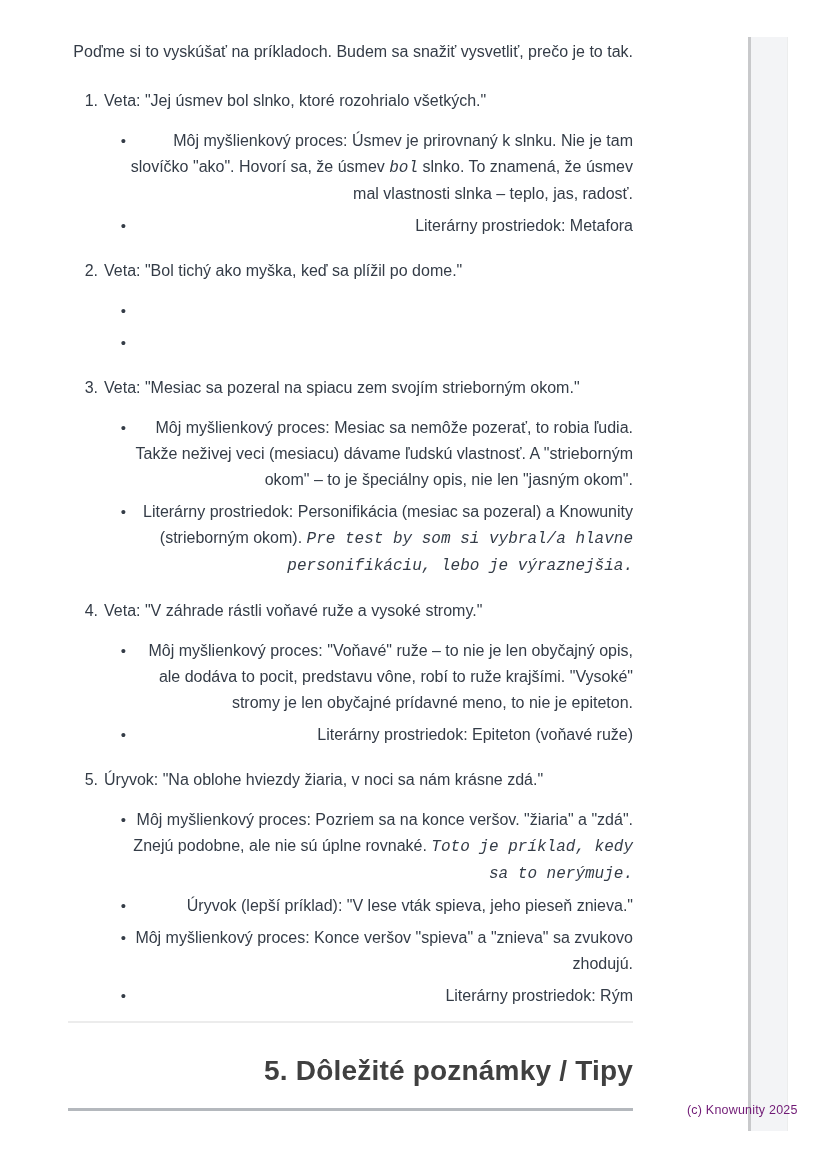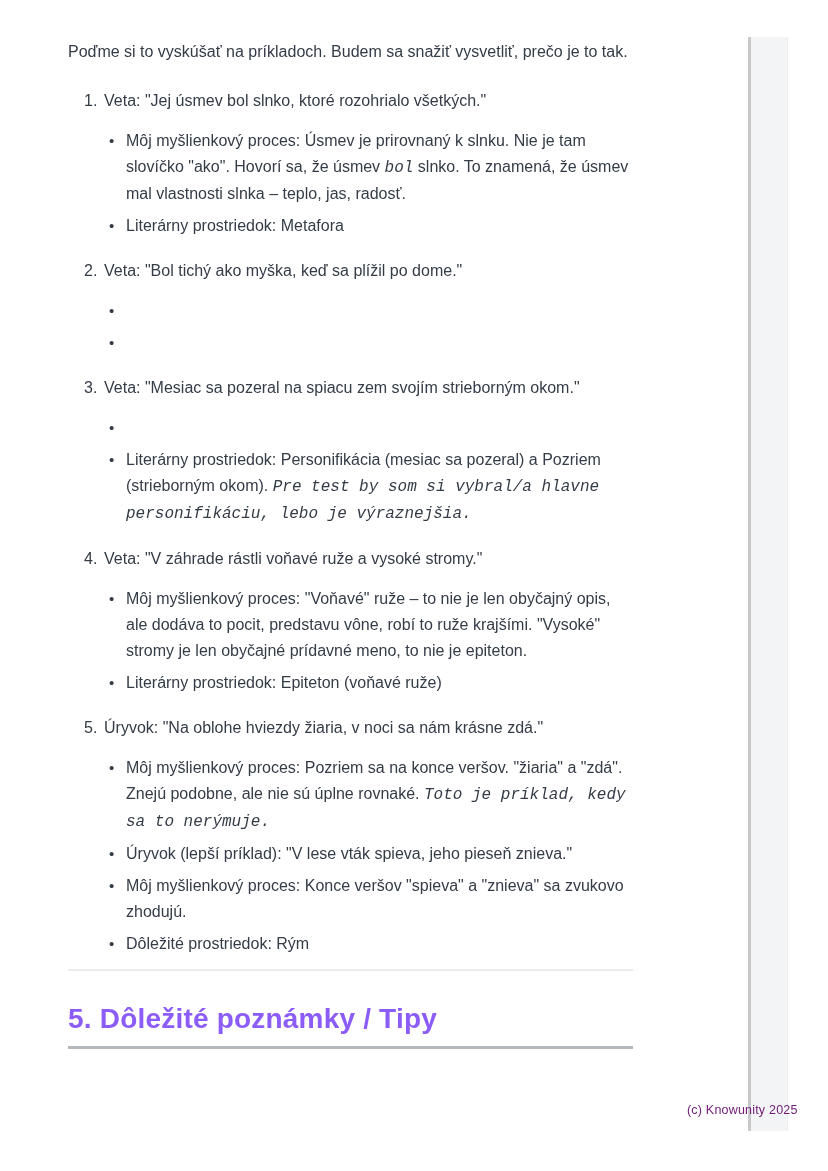--- a/index.html
+++ b/index.html
@@ -12,20 +12,21 @@
     font-family: "Liberation Sans", "DejaVu Sans", sans-serif;
     color: #343c47;
   }
   .viewport { position: relative; width: 828px; height: 1171px; background: #ffffff; }
 
   .page {
     position: absolute;
     left: 68px;
     top: 39px;
     width: 565px;
+    text-align: right;
   }
 
   .intro {
     margin: 0 0 23px 0;
     font-size: 16px;
     line-height: 26px;
   }
 
   .items { margin: 0; padding: 0; }
 
@@ -61,22 +62,22 @@
     border: 0;
     border-top: 2px solid #ececec;
     margin: 12px 0 0 0;
   }
 
   .section-heading {
     margin: 30px 0 0 0;
     font-size: 28px;
     line-height: 36px;
     font-weight: 700;
-    color: #8b5cf6;
-    padding-bottom: 9px;
+    color: #404040;
+    padding-bottom: 19px;
     border-bottom: 3px solid #b4b8bd;
     letter-spacing: 0.2px;
   }
 
   .scroll-strip {
     position: absolute;
     left: 748px;
     top: 37px;
     width: 36px;
     height: 1094px;
@@ -137,24 +138,25 @@
           </ul>
         </div>
         <div class="item">
           <div class="lead-row">
             <span class="num">3.</span>
             <p class="lead"><span class="b">Veta:</span><span> "Mesiac sa pozeral na spiacu zem svojím strieborným okom."</span></p>
           </div>
           <ul class="bullets">
             <li class="bullet">
               <span class="bdot">•</span>
-            </li>
-            <li class="bullet">
-              <span class="bdot">•</span>
-              <span class="btext"><span class="b">Literárny prostriedok: Personifikácia</span><span> (mesiac sa pozeral) a </span><span class="b">Pozriem</span><span> (strieborným okom). </span><span class="i">Pre test by som si vybral/a hlavne personifikáciu, lebo je výraznejšia.</span></span>
+              <span class="btext"><span class="b">Môj myšlienkový proces:</span><span> Mesiac sa nemôže pozerať, to robia ľudia. Takže neživej veci (mesiacu) dávame ľudskú vlastnosť. A "strieborným okom" – to je špeciálny opis, nie len "jasným okom".</span></span>
+            </li>
+            <li class="bullet">
+              <span class="bdot">•</span>
+              <span class="btext"><span class="b">Literárny prostriedok: Personifikácia</span><span> (mesiac sa pozeral) a </span><span class="b">Knowunity</span><span> (strieborným okom). </span><span class="i">Pre test by som si vybral/a hlavne personifikáciu, lebo je výraznejšia.</span></span>
             </li>
           </ul>
         </div>
         <div class="item">
           <div class="lead-row">
             <span class="num">4.</span>
             <p class="lead"><span class="b">Veta:</span><span> "V záhrade rástli voňavé ruže a vysoké stromy."</span></p>
           </div>
           <ul class="bullets">
             <li class="bullet">
@@ -180,21 +182,21 @@
             <li class="bullet">
               <span class="bdot">•</span>
               <span class="btext"><span class="b">Úryvok (lepší príklad):</span><span> "V lese vták </span><span class="b">spieva</span><span>, jeho pieseň </span><span class="b">znieva</span><span>."</span></span>
             </li>
             <li class="bullet">
               <span class="bdot">•</span>
               <span class="btext"><span class="b">Môj myšlienkový proces:</span><span> Konce veršov "spieva" a "znieva" sa zvukovo zhodujú.</span></span>
             </li>
             <li class="bullet">
               <span class="bdot">•</span>
-              <span class="btext"><span class="b">Dôležité prostriedok: Rým</span></span>
+              <span class="btext"><span class="b">Literárny prostriedok: Rým</span></span>
             </li>
           </ul>
         </div>
       </div>
 
     <hr class="rule">
 
     <h2 class="section-heading">5. Dôležité poznámky / Tipy</h2>
   </div>
 

